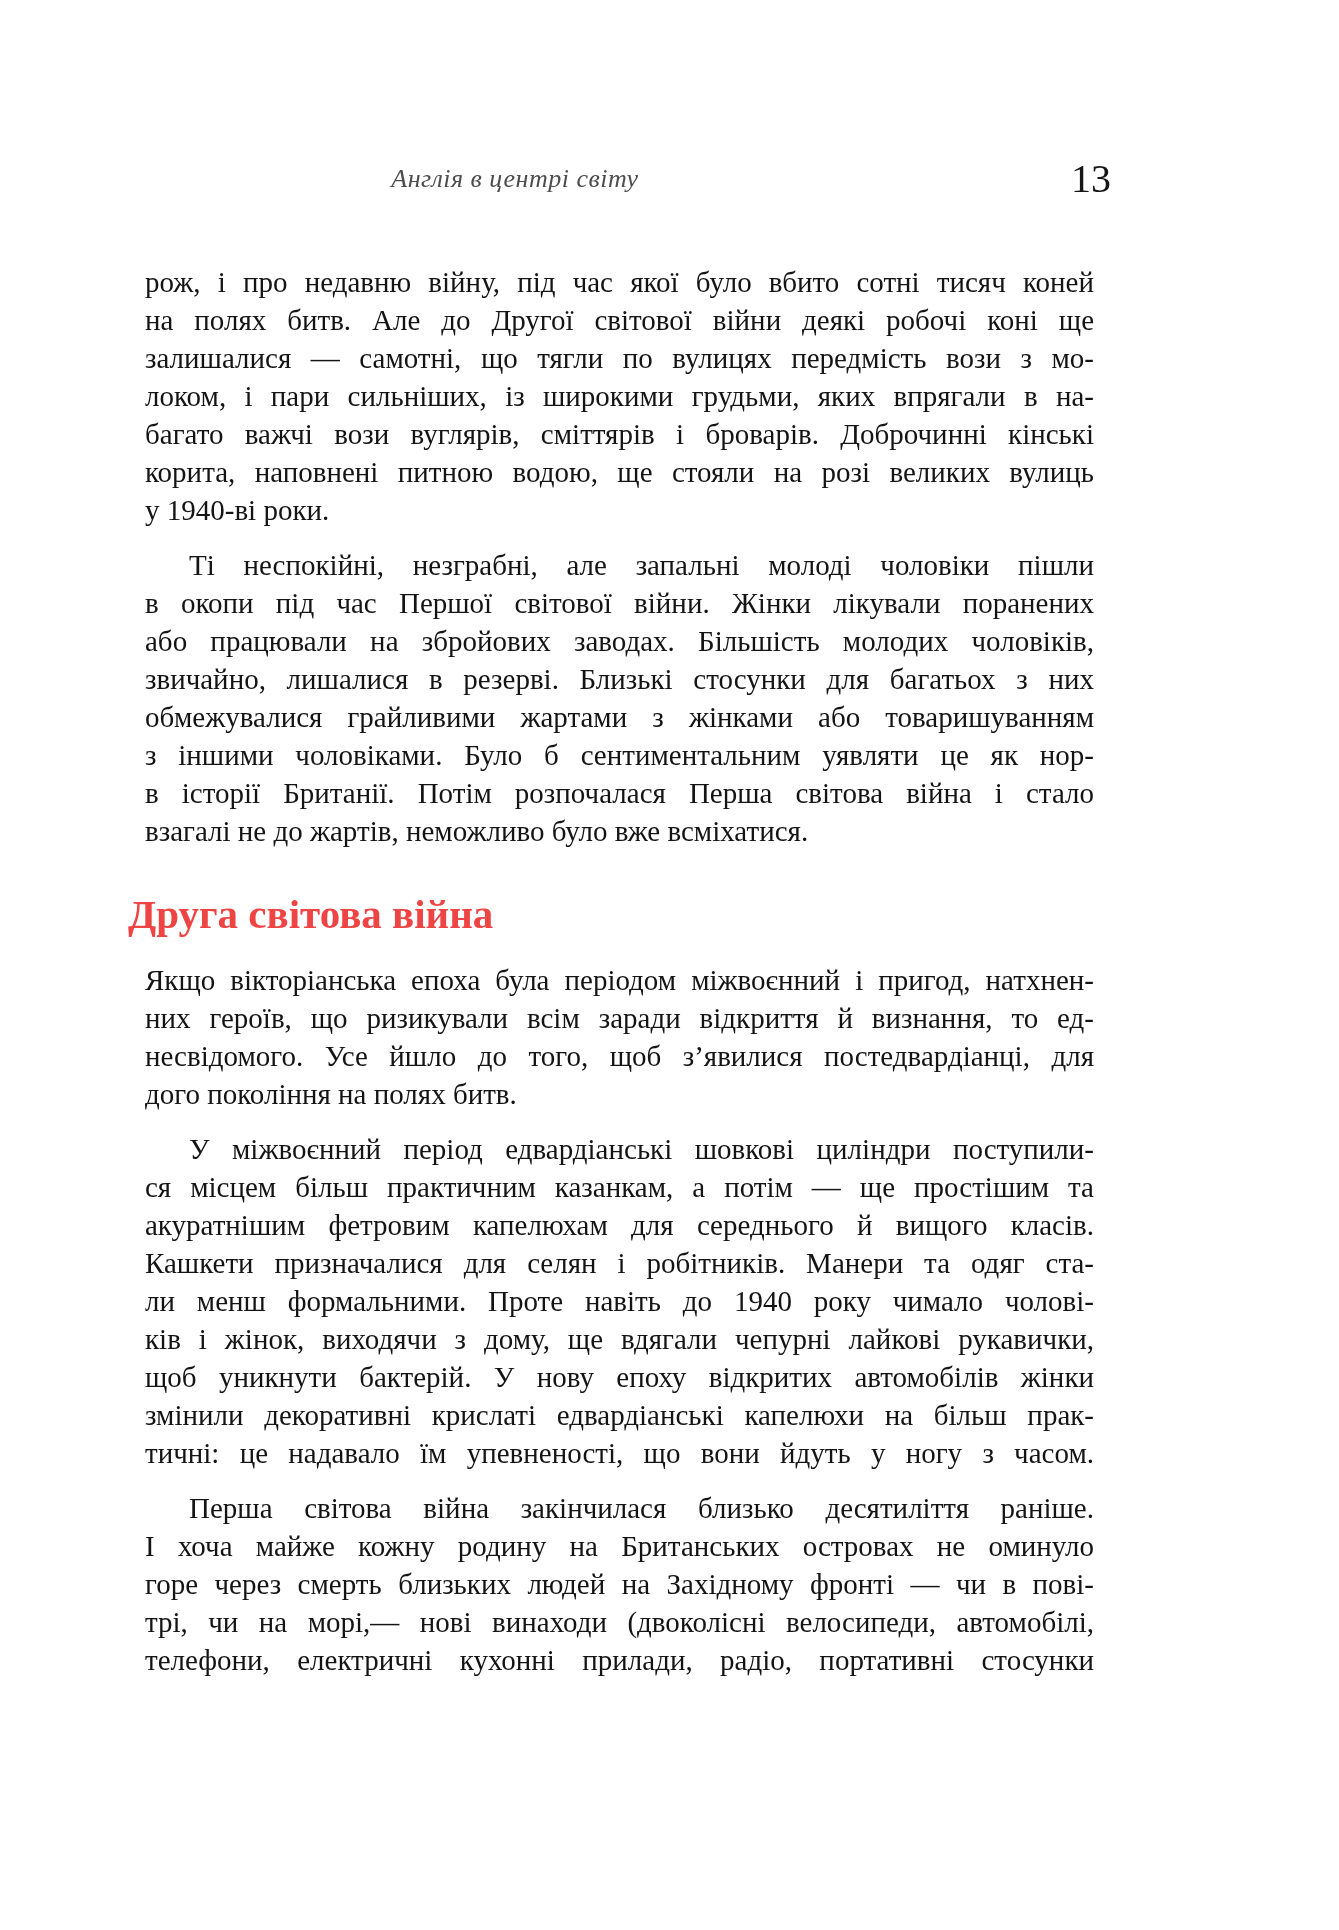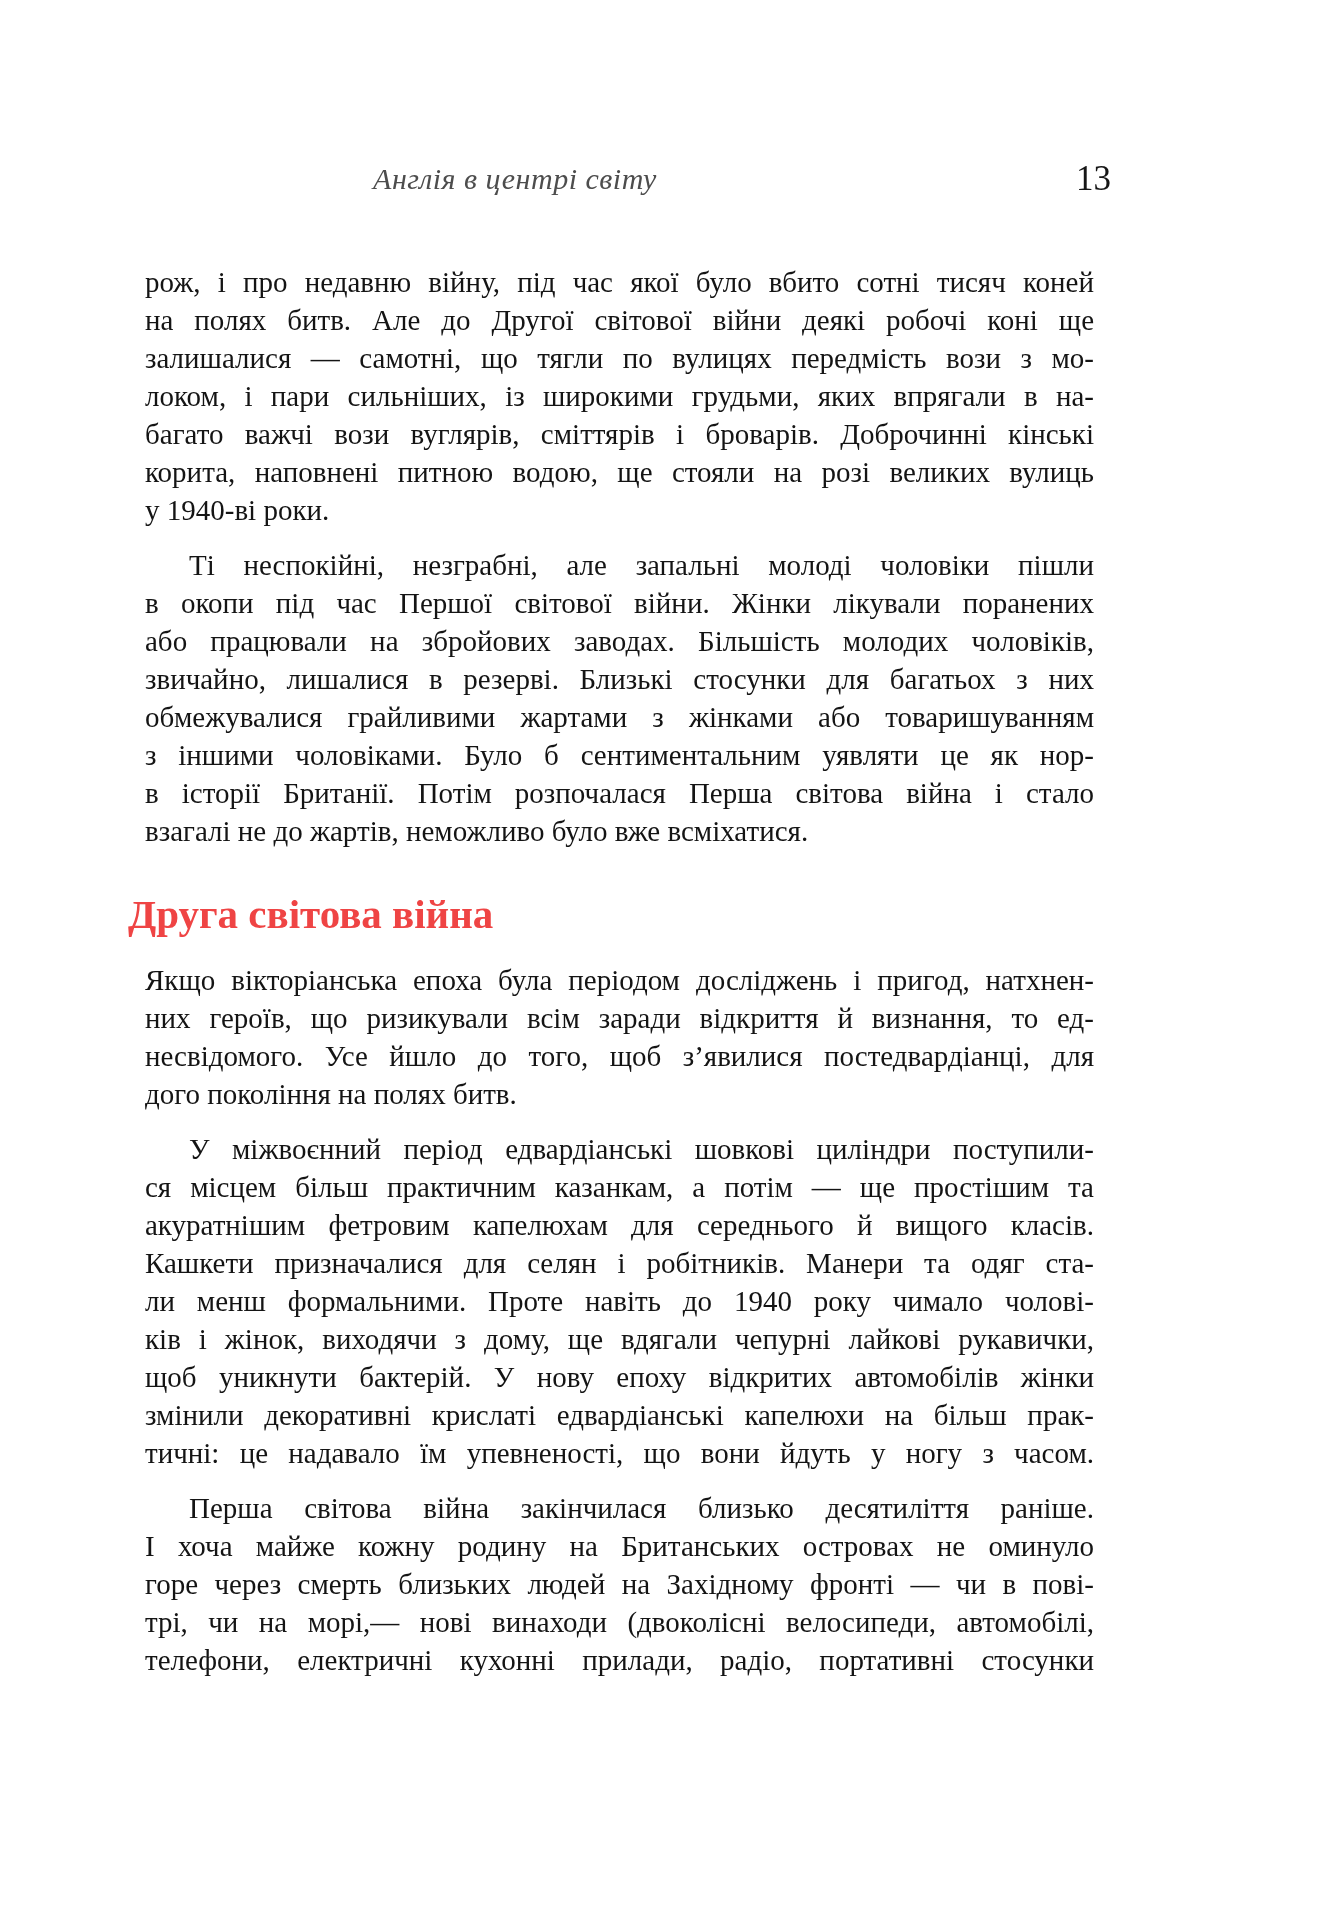--- a/index.html
+++ b/index.html
@@ -22,30 +22,30 @@
     left: 128px;
     width: 983px;
     height: 42px;
   }
   .running-head {
     position: absolute;
     left: 387px;
     transform: translateX(-50%);
     white-space: nowrap;
     font-style: italic;
-    font-size: 30px;
+    font-size: 26px;
     line-height: 42px;
     color: #4d4d4d;
     letter-spacing: 0.5px;
   }
   .folio {
     position: absolute;
     right: 0;
     top: 0;
-    font-size: 35px;
+    font-size: 40px;
     line-height: 42px;
     color: #161616;
   }
   .page-body {
     position: absolute;
     top: 246px;
     left: 128px;
     width: 983px;
     font-size: 29px;
     line-height: 38px;
@@ -96,21 +96,21 @@
         <div class="line">в окопи під час Першої світової війни. Жінки лікували поранених</div>
         <div class="line">або працювали на збройових заводах. Більшість молодих чоловіків,</div>
         <div class="line">звичайно, лишалися в резерві. Близькі стосунки для багатьох з них</div>
         <div class="line">обмежувалися грайливими жартами з жінками або товаришуванням</div>
         <div class="line">з іншими чоловіками. Було б сентиментальним уявляти це як нор-</div>
         <div class="line">в історії Британії. Потім розпочалася Перша світова війна і стало</div>
         <div class="line last">взагалі не до жартів, неможливо було вже всміхатися.</div>
       </div>
       <h2 class="section-heading">Друга світова війна</h2>
       <div class="para">
-        <div class="line">Якщо вікторіанська епоха була періодом досліджень і пригод, натхнен-</div>
+        <div class="line">Якщо вікторіанська епоха була періодом міжвоєнний і пригод, натхнен-</div>
         <div class="line">них героїв, що ризикували всім заради відкриття й визнання, то ед-</div>
         <div class="line">несвідомого. Усе йшло до того, щоб з’явилися постедвардіанці, для</div>
         <div class="line last">дого покоління на полях битв.</div>
       </div>
       <div class="para">
         <div class="line indent">У міжвоєнний період едвардіанські шовкові циліндри поступили-</div>
         <div class="line">ся місцем більш практичним казанкам, а потім — ще простішим та</div>
         <div class="line">акуратнішим фетровим капелюхам для середнього й вищого класів.</div>
         <div class="line">Кашкети призначалися для селян і робітників. Манери та одяг ста-</div>
         <div class="line">ли менш формальними. Проте навіть до 1940 року чимало чолові-</div>

